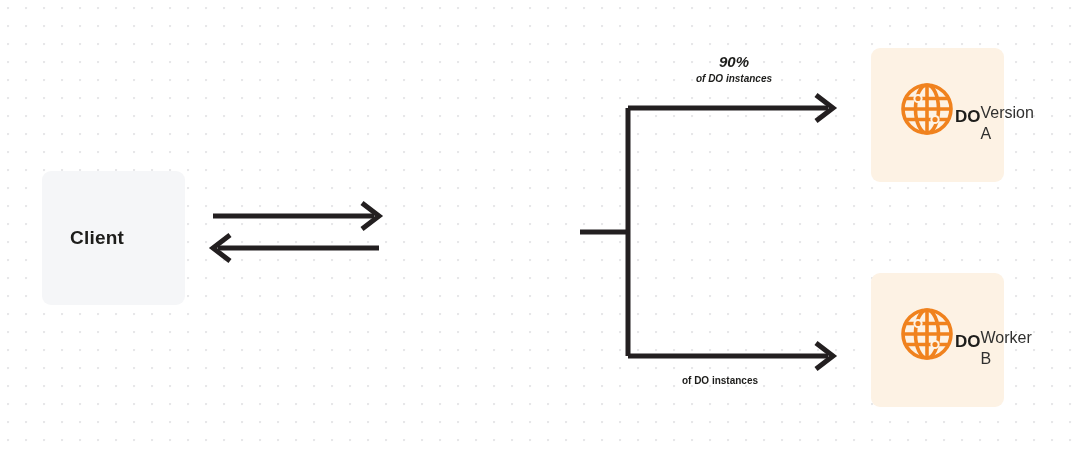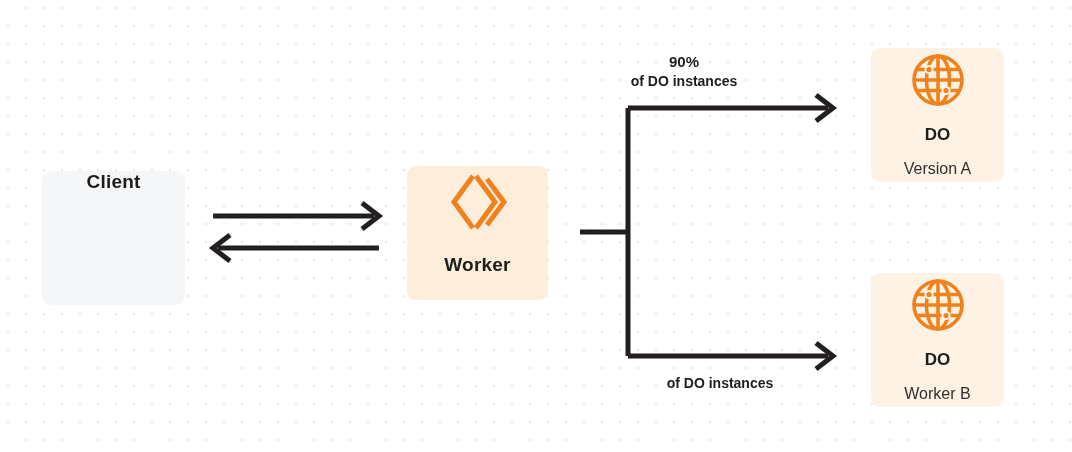--- a/index.html
+++ b/index.html
@@ -17,23 +17,24 @@
     background-size: 18px 18px;
     background-position: 7px 7px;
     font-family: "Liberation Sans", sans-serif;
   }
 
   .node {
     position: absolute;
     box-sizing: border-box;
     border-radius: 9px;
     display: flex;
-    flex-direction: column;
+    flex-direction: row;
     align-items: center;
-    justify-content: flex-start;
+    justify-content: space-between;
+    padding-left: 28px;
   }
 
   
   #node-client {
     left: 42px;
     top: 171px;
     width: 143px;
     height: 134px;
     background: #f5f6f8;
   }
@@ -106,27 +107,28 @@
     line-height: 1.35;
     white-space: nowrap;
   }
   .edge-label .pct {
     display: block;
     font-size: 15px;
     font-weight: bold;
   }
   .edge-label .sub {
     display: block;
-    font-size: 14px;
+    font-size: 10px;
     font-weight: bold;
   }
   #label-top {
-    left: 594px;
+    left: 644px;
     top: 52px;
     width: 180px;
+    font-style: italic;
   }
   #label-bottom {
     left: 630px;
     top: 374px;
     width: 180px;
   }
 </style>
 </head>
 <body>
 
@@ -150,35 +152,20 @@
 
       <path d="M 628 356 L 828 356"></path>
       <path d="M 816 343 L 833 356 L 816 369"></path>
     </g>
   </svg>
 
   <div class="node" id="node-client">
     <span class="client-label">Client</span>
   </div>
 
-  <div class="node" id="node-worker">
-    <span class="worker-icon">
-      <svg width="64" height="64" viewBox="0 0 64 64" aria-hidden="true">
-        <g fill="none" stroke="#f0821e" stroke-width="5" stroke-linejoin="miter" stroke-linecap="butt">
-
-          <path d="M 27 6 L 8 32 L 27 58"></path>
-
-          <path d="M 30 6 L 49 32 L 30 58"></path>
-
-          <path d="M 41 9 L 58 32 L 41 55"></path>
-        </g>
-      </svg>
-    </span>
-    <span class="worker-label">Worker</span>
-  </div>
 
   <div class="node do-node" id="node-do-a">
     <span class="do-icon">
       <svg width="56" height="56" viewBox="0 0 56 56" aria-hidden="true">
         <g fill="none" stroke="#f0821e" stroke-width="3.6">
           <circle cx="28" cy="28" r="24"></circle>
           <ellipse cx="28" cy="28" rx="11.5" ry="24"></ellipse>
           <line x1="28" y1="4" x2="28" y2="52"></line>
           <line x1="6.5" y1="17.5" x2="49.5" y2="17.5"></line>
           <line x1="4" y1="28" x2="52" y2="28"></line>

